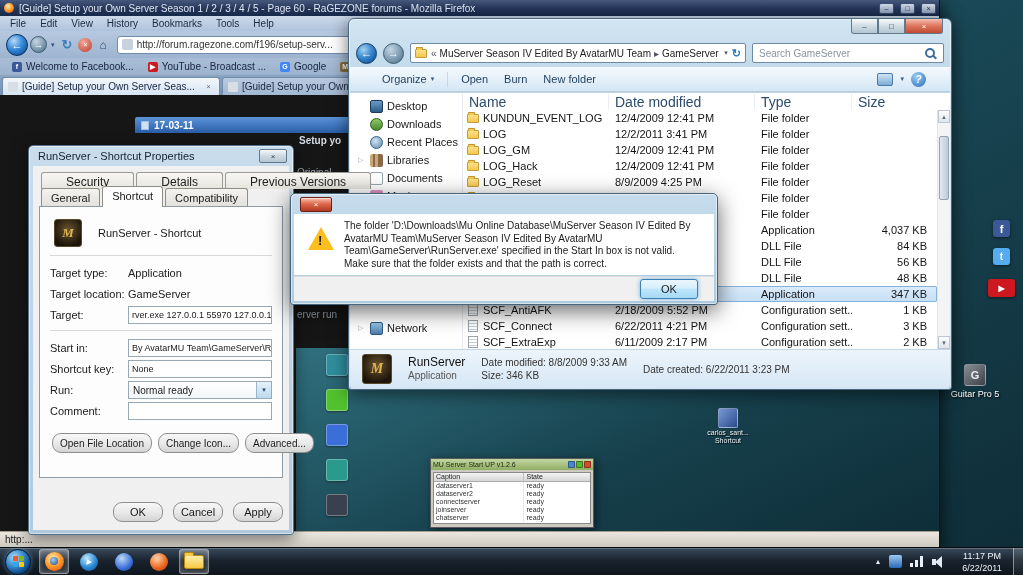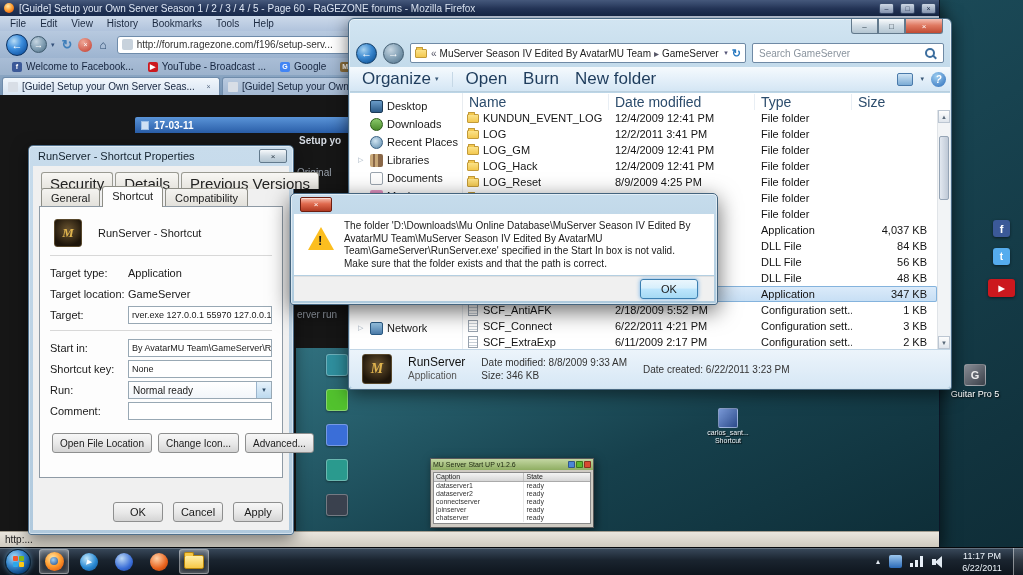--- a/index.html
+++ b/index.html
@@ -103,21 +103,21 @@
 .csep{color:#556}
 .addr-drop{font-size:7px;color:#557}
 .addr-drop::before{content:"▾"}
 .addr-re{font-size:11px;font-weight:bold;color:#2a7ac0}
 .addr-re::before{content:"↻"}
 .search{flex:1;height:20px;background:#fff;border:1px solid #6f8aa5;border-radius:2px;display:flex;align-items:center;padding:0 6px;font-size:10px}
 .sphold{flex:1;color:#8a949e;white-space:nowrap;overflow:hidden}
 .mag{position:relative;width:13px;height:13px;flex:none}
 .mag::before{content:"";position:absolute;left:1px;top:1px;width:6px;height:6px;border:2px solid #3c6e9e;border-radius:50%}
 .mag::after{content:"";position:absolute;right:0;bottom:2px;width:5px;height:2px;background:#3c6e9e;transform:rotate(45deg)}
-.extb{position:absolute;top:48px;left:1px;right:1px;height:25px;background:linear-gradient(#f5fafd,#e3eff9 55%,#d4e6f4);border-bottom:1px solid #b9cfde;display:flex;align-items:center;padding:0 4px;font-size:17px;color:#1e3c5c}
+.extb{position:absolute;top:48px;left:1px;right:1px;height:25px;background:linear-gradient(#f5fafd,#e3eff9 55%,#d4e6f4);border-bottom:1px solid #b9cfde;display:flex;align-items:center;padding:0 24px;font-size:11px;color:#1e3c5c}
 .tbt{padding:3px 8px;border-radius:3px;display:flex;align-items:center;gap:4px;white-space:nowrap}
 .tbt.org::after{content:"▾";font-size:7px;color:#3c5a78}
 .tsep{width:1px;height:15px;background:#c6d8e6;margin:0 5px}
 .extb-right{margin-left:auto;display:flex;align-items:center;gap:7px}
 .views{width:16px;height:13px;background:linear-gradient(#cfe4f4,#7cacd6);border:1px solid #4a7aaa;border-radius:2px}
 .vdrop{font-size:7px;color:#3c5a78}
 .vdrop::before{content:"▾"}
 .helpic{width:15px;height:15px;border-radius:50%;background:radial-gradient(circle at 38% 30%,#9ecff2,#2a6ab8);color:#fff;font-size:10px;font-weight:bold;display:flex;align-items:center;justify-content:center}
 .helpic::before{content:"?"}
 .exmain{position:absolute;top:74px;left:1px;right:1px;bottom:40px;background:#fff;display:flex}
@@ -165,41 +165,41 @@
 .dtype{font-size:10px;color:#555}
 
 
 .pwin{position:absolute;left:28px;top:145px;width:266px;height:390px;z-index:30;background:linear-gradient(#c8dcec,#b0c9dd);border:1px solid #50708c;border-radius:5px 5px 3px 3px;box-shadow:0 4px 16px rgba(0,0,0,.5),inset 0 0 0 1px rgba(255,255,255,.45)}
 .ptitle{height:20px;display:flex;align-items:center;padding:0 6px 0 9px;font-size:11px;color:#14222e}
 .pttext{flex:1;white-space:nowrap;overflow:hidden}
 .pclose{width:28px;height:14px;background:linear-gradient(#f6f9fb,#cdd9e2 50%,#b4c6d2);border:1px solid #62798c;border-radius:2px;font-size:8px;color:#2a3a46;display:flex;align-items:center;justify-content:center}
 .pclose::before{content:"×"}
 .pbody{position:absolute;left:4px;right:4px;top:20px;bottom:4px;background:#f0f0f0;padding:6px 6px 0}
 .ptabs-b{display:flex;gap:2px;padding-left:2px;height:17px}
-.ptb{padding:2px 8px 0;font-size:15px;color:#222;background:linear-gradient(#f8f7f4,#e6e4de);border:1px solid #9a9a92;border-bottom:none;border-radius:3px 3px 0 0;white-space:nowrap}
+.ptb{padding:2px 24px 0;font-size:12px;color:#222;background:linear-gradient(#f8f7f4,#e6e4de);border:1px solid #9a9a92;border-bottom:none;border-radius:3px 3px 0 0;white-space:nowrap}
 .ptabs-f{display:flex;gap:2px;padding-left:2px;height:19px;margin-top:-1px;position:relative}
 .ptf{padding:3px 9px 0;font-size:11px;color:#1a1a1a;background:linear-gradient(#f4f3f0,#e2e0da);border:1px solid #8e8e86;border-bottom:none;border-radius:3px 3px 0 0;white-space:nowrap}
 .ptf.active{background:#fdfdfd;height:21px;margin-top:-2px;position:relative;z-index:2}
 .ppanel{position:relative;border:1px solid #8e9aa5;background:#fdfdfd;height:272px;padding:8px 10px;margin-top:-1px}
 .phead{display:flex;align-items:center;gap:16px;margin:4px 0 8px;padding-left:4px}
 .picon{width:28px;height:28px;border-radius:3px;background:radial-gradient(circle at 50% 38%,#6a5430,#1e150a 75%);border:1px solid #58482c;color:#e0b44e;font:italic bold 13px "Liberation Serif",serif;display:flex;align-items:center;justify-content:center;flex:none}
 .picon::before{content:"M"}
 .pname{font-size:11px;color:#1a1a1a}
 .phr{border-top:1px solid #d8d8d8;margin:5px 0 7px}
 .prow{display:flex;align-items:center;min-height:20px;font-size:11px;color:#1a1a1a;margin-bottom:1px}
 .plabel{width:78px;flex:none}
 .pval{flex:1;white-space:nowrap;overflow:hidden}
 .pinput{flex:1;height:18px;border:1px solid #98a8b4;background:#fff;display:flex;align-items:center;padding:0 3px;font-size:9px;white-space:nowrap;overflow:hidden}
 .pinput span{white-space:nowrap}
 .pselect{flex:1;height:18px;border:1px solid #98a8b4;background:linear-gradient(#fff,#f2f6fa);display:flex;align-items:center;font-size:10px}
 .sv{flex:1;padding:0 4px;white-space:nowrap;overflow:hidden}
 .psarrow{width:15px;height:100%;background:linear-gradient(#e6f2fb,#bcd9ee);border-left:1px solid #9ab4cc;display:flex;align-items:center;justify-content:center;font-size:7px;color:#2c4a66;flex:none}
 .psarrow::before{content:"▾"}
 .pbtnrow{display:flex;gap:6px;margin-top:12px;padding-left:2px}
-.pbtn{height:20px;background:linear-gradient(#f7f7f7,#e8e8e8 55%,#d4d4d4);border:1px solid #8e8f8f;border-radius:3px;font-size:10px;color:#1a1a1a;display:flex;align-items:center;justify-content:center;padding:0 7px;white-space:nowrap}
+.pbtn{height:20px;background:linear-gradient(#f7f7f7,#e8e8e8 55%,#d4d4d4);border:1px solid #8e8f8f;border-radius:9px;font-size:10px;color:#1a1a1a;display:flex;align-items:center;justify-content:center;padding:0 7px;white-space:nowrap}
 .pbottom{position:absolute;left:0;right:6px;bottom:8px;display:flex;justify-content:flex-end;gap:10px}
 .pbtn.w{width:50px;font-size:11px;padding:0}
 
 
 .dwin{position:absolute;left:290px;top:193px;width:428px;height:112px;z-index:40;background:linear-gradient(#c6dcec,#aecadd);border:1px solid #44647e;border-radius:5px 5px 3px 3px;box-shadow:0 6px 22px rgba(0,0,0,.6),inset 0 0 0 1px rgba(255,255,255,.5)}
 .dtitle{height:20px;display:flex;align-items:center;padding:0 5px 0 9px;font-size:11px;color:#0e1c28}
 .dttext{flex:1;white-space:nowrap;overflow:hidden}
 .dclose{width:32px;height:15px;background:linear-gradient(#f6c0b0,#e06a4e 45%,#b03a22);border:1px solid #6e1e10;border-radius:2px;color:#fff;font-size:8px;display:flex;align-items:center;justify-content:center;box-shadow:inset 0 1px 0 rgba(255,255,255,.5)}
 .dclose::before{content:"×"}
 .dcontent{position:absolute;left:3px;right:3px;top:20px;height:61px;background:#fff}

